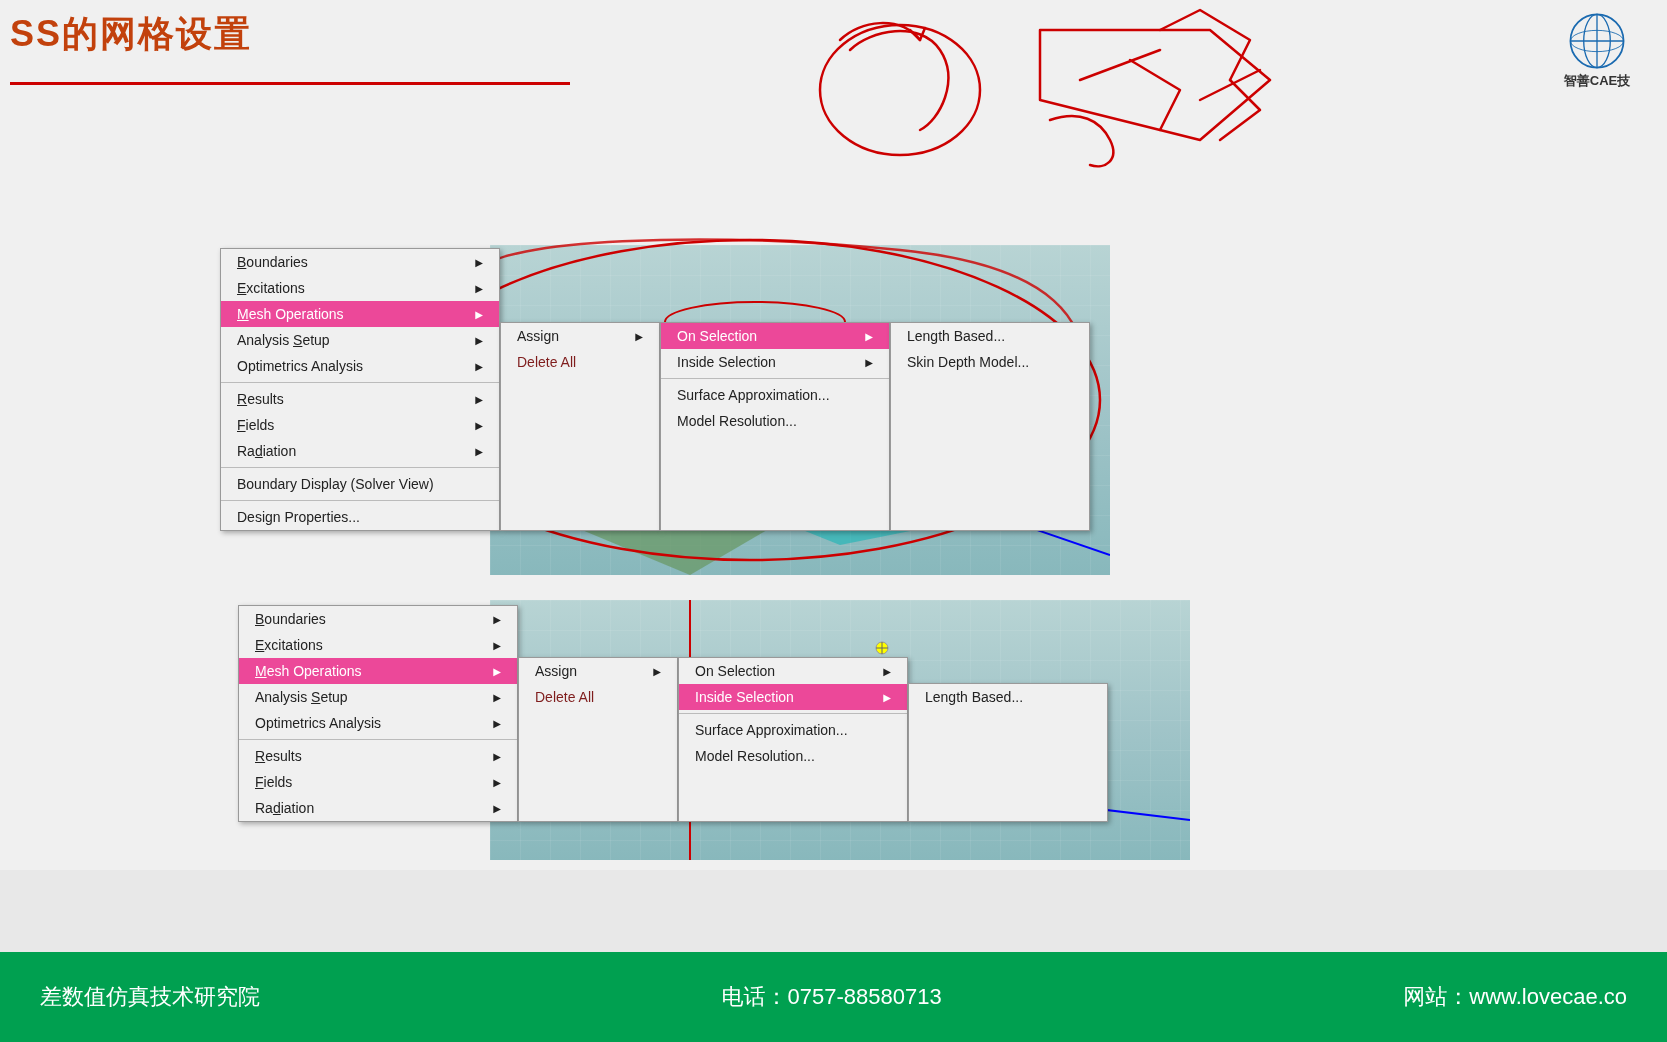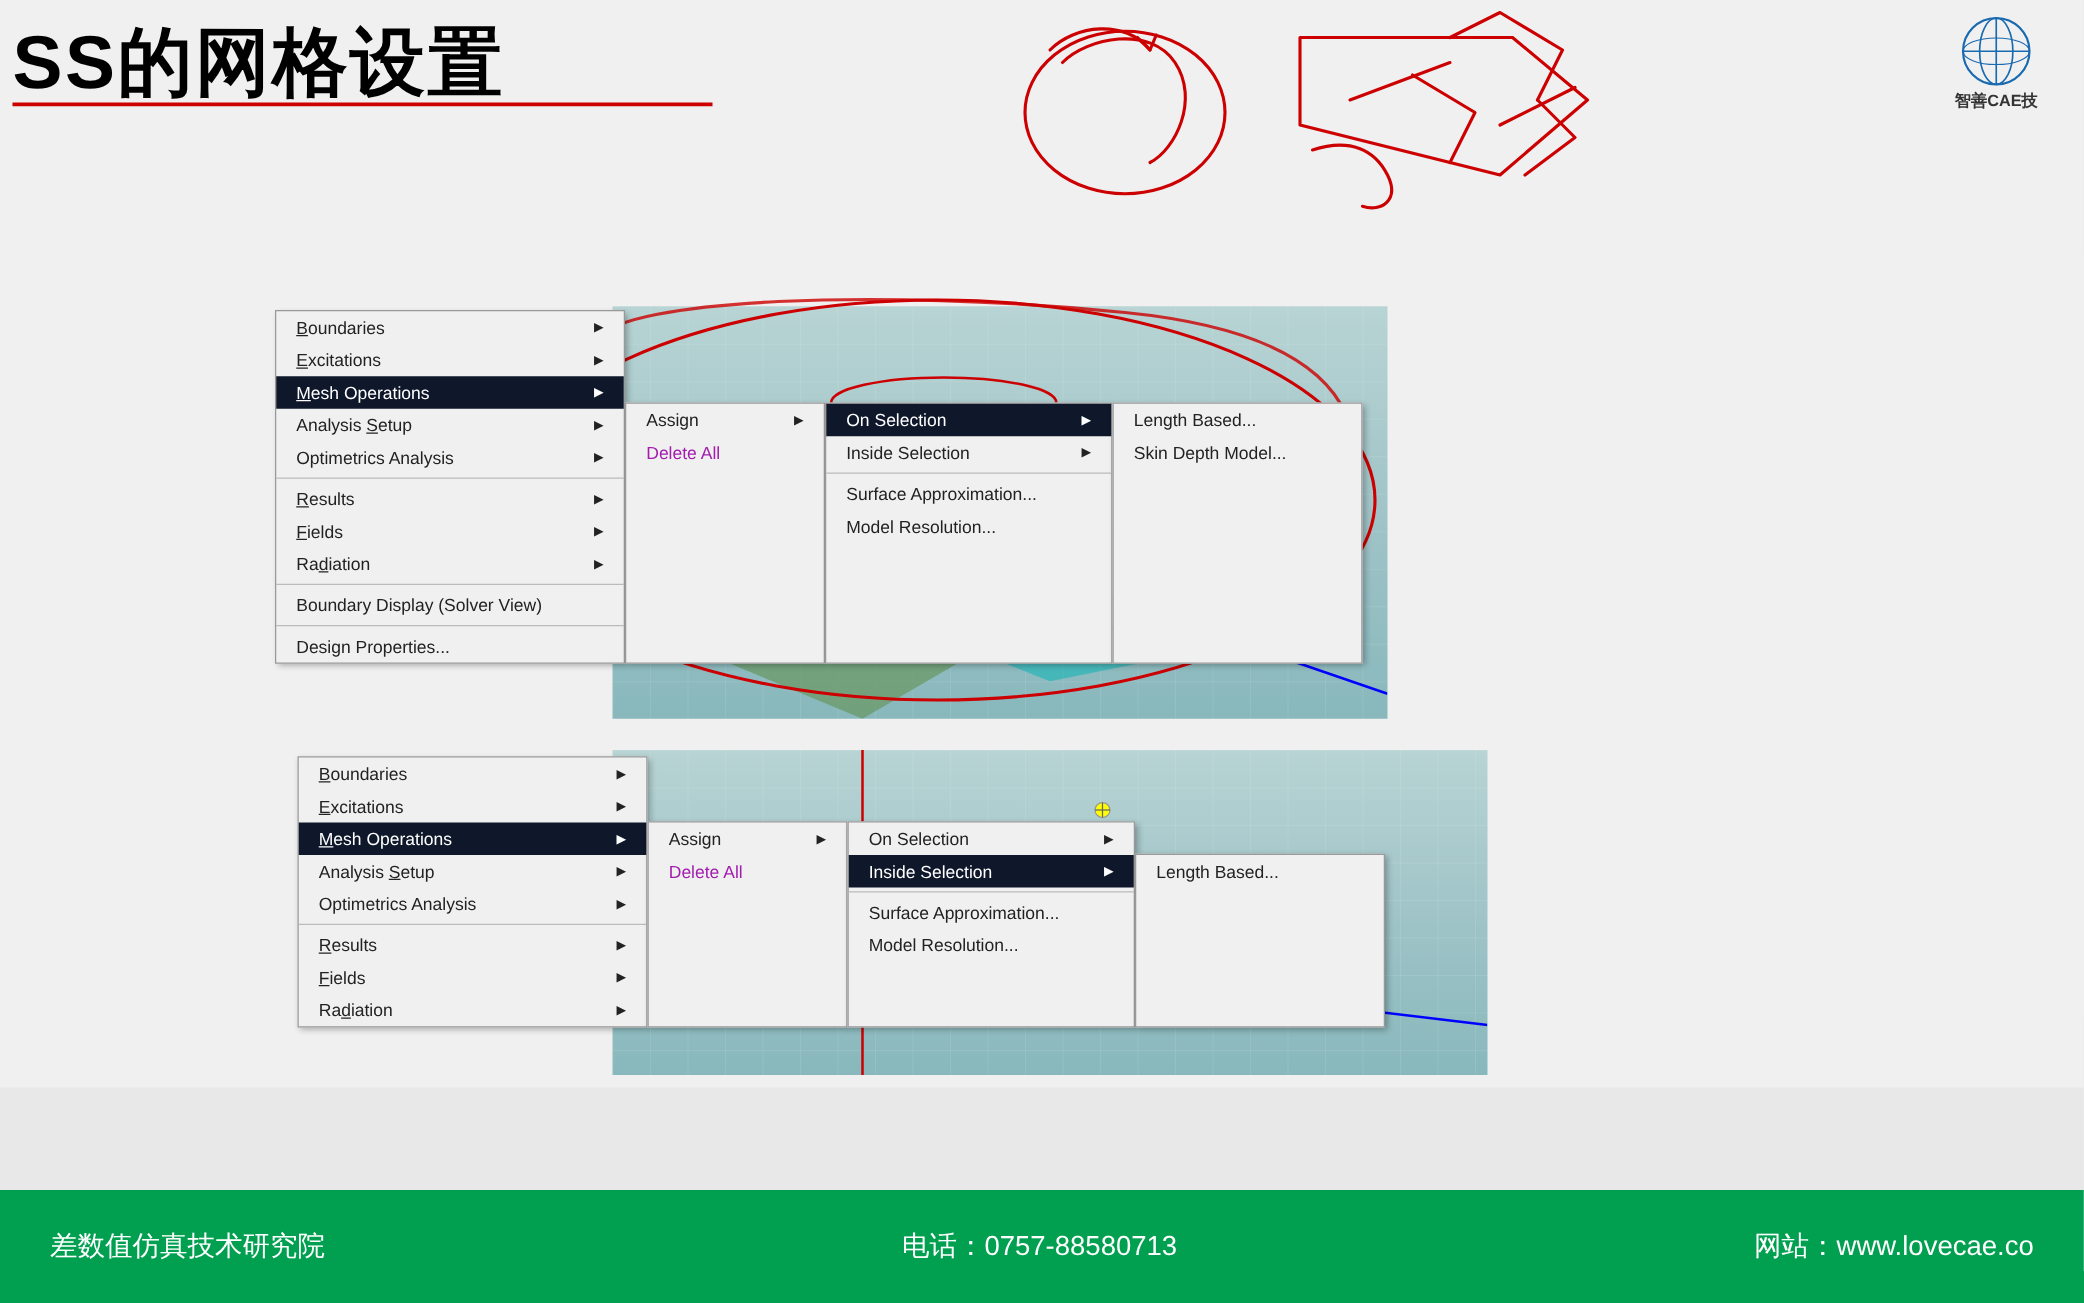--- a/index.html
+++ b/index.html
@@ -19,23 +19,23 @@
       background: #f0f0f0;
       position: relative;
       overflow: hidden;
     }
 
     
     .title-bar {
       position: absolute;
       top: 10px;
       left: 10px;
-      font-size: 60px;
+      font-size: 36px;
       font-weight: bold;
-      color: #000000;
+      color: #c2410c;
       letter-spacing: 2px;
     }
 
     .title-underline {
       position: absolute;
       top: 82px;
       left: 10px;
       width: 560px;
       height: 3px;
       background: #cc0000;
@@ -126,26 +126,26 @@
       white-space: nowrap;
       display: flex;
       align-items: center;
       justify-content: space-between;
       font-family: 'Segoe UI', Arial, sans-serif;
       min-height: 26px;
       text-align: center;
     }
 
     .ctx-menu-item.highlighted {
-      background: #0f172a;
+      background: #ec4899;
       color: #fff;
     }
 
     .ctx-menu-item.disabled {
-      color: #a21caf;
+      color: #7f1d1d;
     }
 
     .ctx-menu-item .arrow {
       font-size: 10px;
       margin-left: 8px;
     }
 
     .ctx-menu-separator {
       height: 1px;
       background: #bbb;

